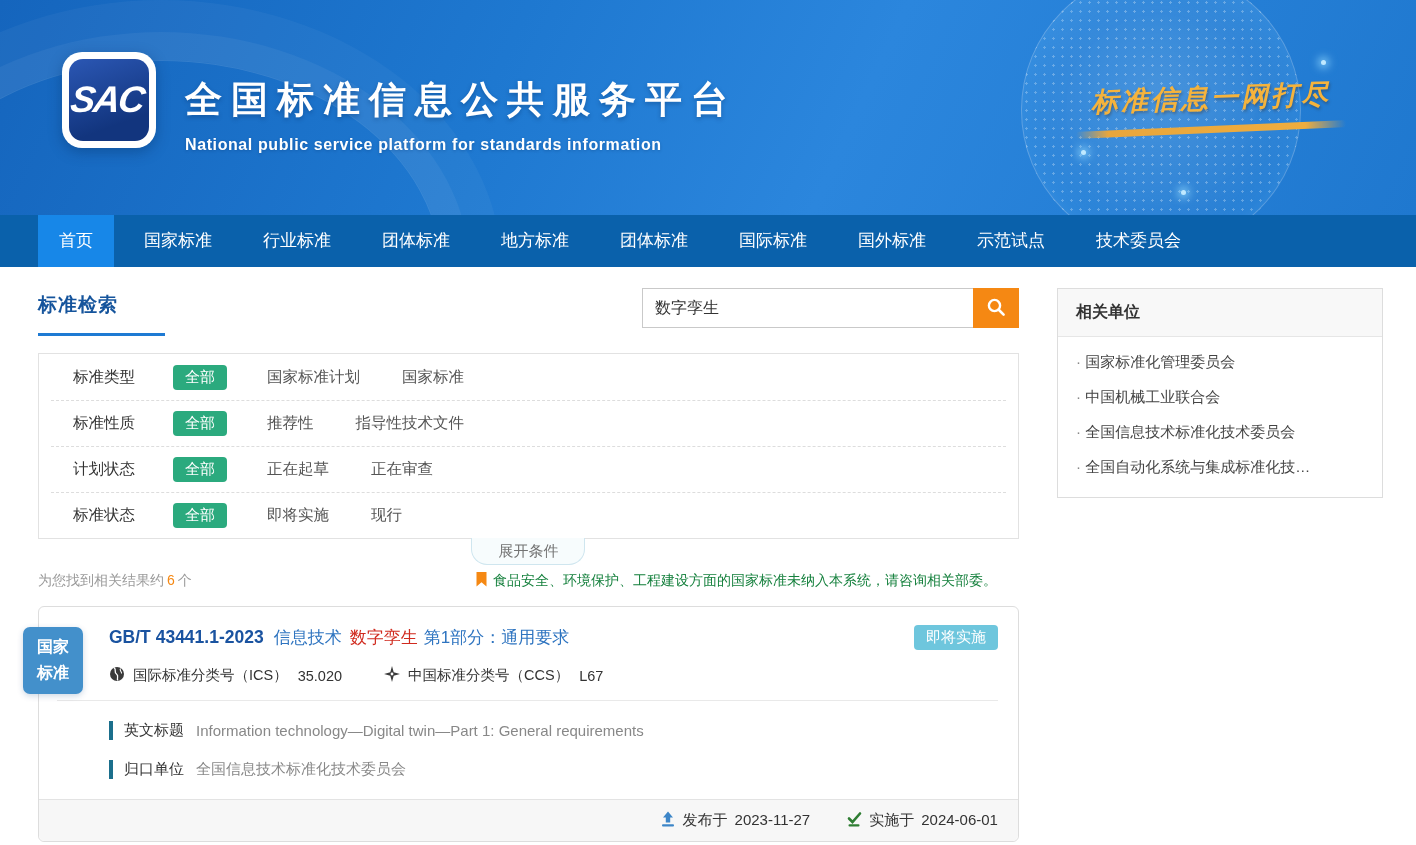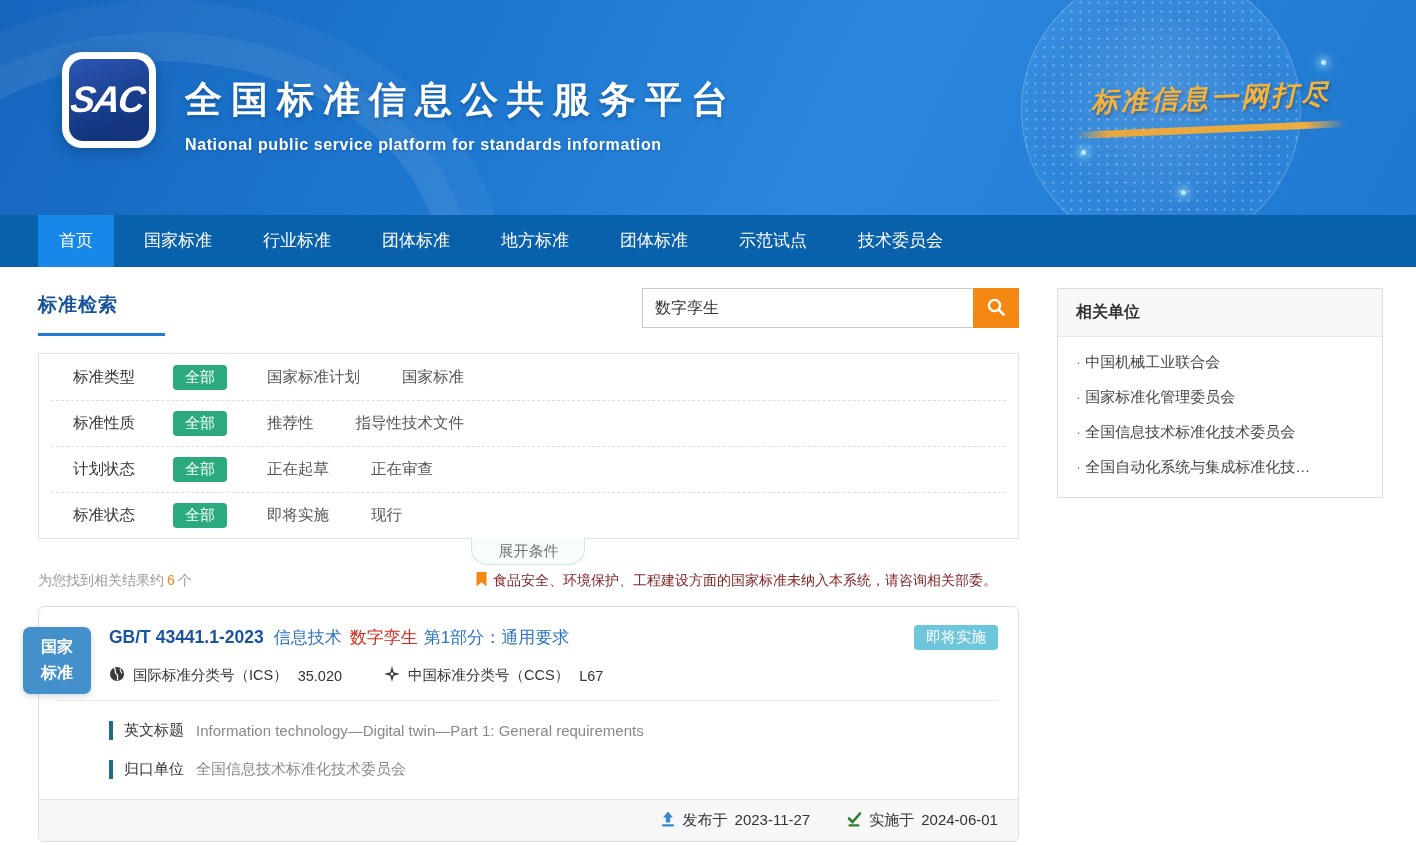--- a/index.html
+++ b/index.html
@@ -93,26 +93,26 @@
   .expand-tab {
     width:114px; height:27px; margin:-1px auto 0; background:#f7fcfd;
     border:1px solid #cfe6ef; border-top:none; border-radius:0 0 16px 16px;
     display:flex; align-items:center; justify-content:center;
     color:#737373; font-size:15px; cursor:pointer; position:relative; z-index:2;
   }
   
   .results-info { display:flex; justify-content:space-between; align-items:center; margin-top:7px; padding-right:22px; }
   .results-count { font-size:14px; color:#9a9a9a; }
   .results-count .num { color:#f58813; padding:0 3px; }
-  .notice { display:flex; align-items:center; font-size:14px; color:#7f1d1d; }
+  .notice { display:flex; align-items:center; font-size:14px; color:#15803d; }
   .notice svg { margin-right:6px; }
   
   .card { position:relative; border:1px solid #ddd; border-radius:6px; margin-top:16px; background:#fff; }
   .card-badge {
-    position:absolute; left:-16px; top:20px; width:68px; height:67px;
+    position:absolute; left:-16px; top:20px; width:60px; height:67px;
     background:#4390cb; border-radius:7px; color:#fff; font-size:16px; font-weight:bold;
     text-align:center; line-height:1.6; padding-top:7px; box-shadow:0 2px 6px rgba(0,60,120,.2);
   }
   .card-body { padding:19px 20px 20px 70px; }
   .card-title { display:flex; align-items:baseline; }
   .card-code { font-size:17.5px; font-weight:bold; color:#1a53a0; margin-right:10px; cursor:pointer; }
   .card-t1 { font-size:17px; color:#2e74c0; margin-right:8px; cursor:pointer; }
   .card-hl { font-size:17px; color:#d02a1e; margin-right:6px; cursor:pointer; }
   .card-t2 { font-size:17px; color:#2e74c0; cursor:pointer; }
   .status-badge {
@@ -168,20 +168,22 @@
   </div>
 </div>
 
 <div class="nav">
   <a class="active">首页</a>
   <a>国家标准</a>
   <a>行业标准</a>
   <a>团体标准</a>
   <a>地方标准</a>
   <a>团体标准</a>
+  <a>国际标准</a>
+  <a>国外标准</a>
   <a>示范试点</a>
   <a>技术委员会</a>
 </div>
 
 <div class="content">
   <div class="main">
 
     <div class="search-row">
       <div class="section-title-wrap">
         <div class="section-title">标准检索</div>
@@ -311,18 +313,18 @@
           <span>实施于</span>
           <span>2024-06-01</span>
         </span>
       </div>
     </div>
 
   </div>
 
   <div class="side">
     <div class="side-header">相关单位</div>
+    <div class="side-item">国家标准化管理委员会</div>
     <div class="side-item">中国机械工业联合会</div>
-    <div class="side-item">国家标准化管理委员会</div>
     <div class="side-item">全国信息技术标准化技术委员会</div>
     <div class="side-item">全国自动化系统与集成标准化技…</div>
   </div>
 </div>
 
 </body></html>

